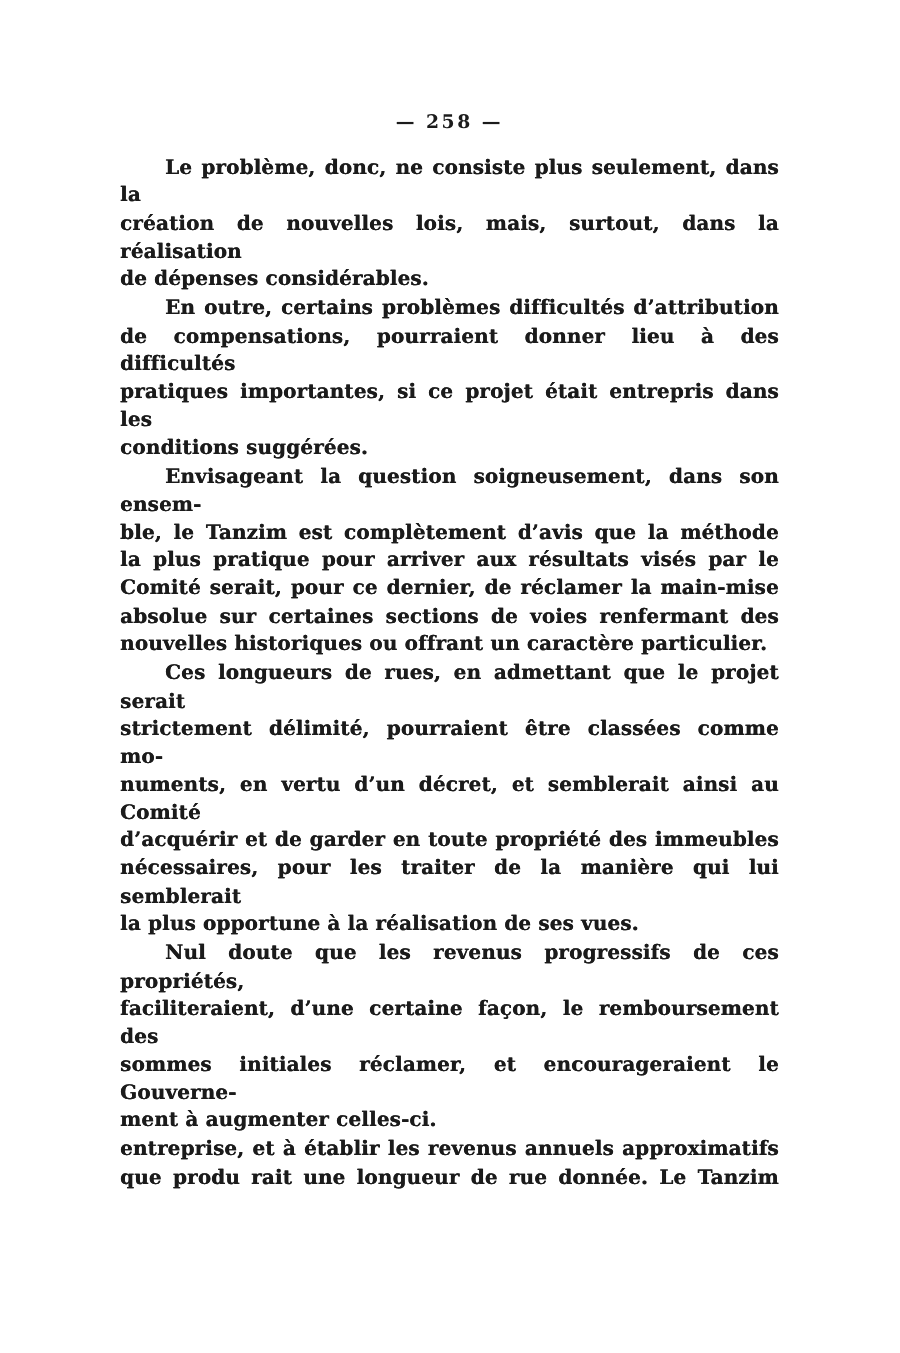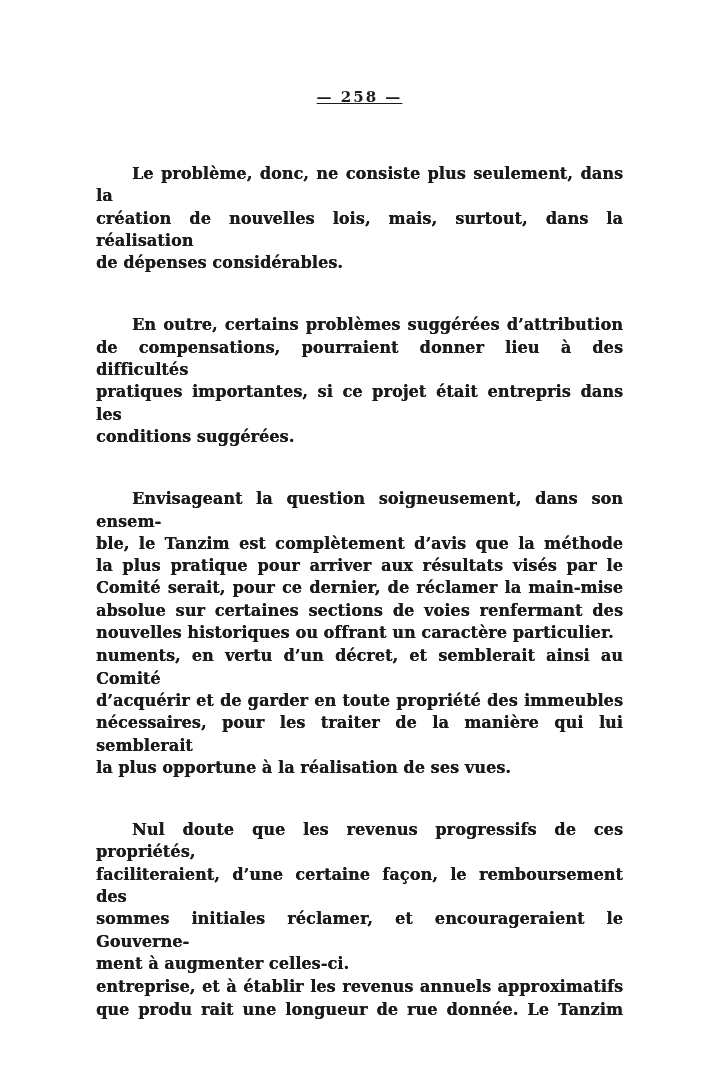--- a/index.html
+++ b/index.html
@@ -19,21 +19,20 @@
   }
   .page-number {
     position: absolute;
     top: 88px;
     left: 96px;
     width: 527px;
     text-align: center;
     font-size: 15px;
     letter-spacing: 2px;
     white-space: nowrap;
-    text-decoration: underline;
   }
   .text-block {
     position: absolute;
     top: 123px;
     left: 96px;
     width: 527px;
     font-size: 16px;
     line-height: 22.3px;
     letter-spacing: 0.1px;
     text-shadow: 0.25px 0 0 currentColor;
@@ -48,55 +47,56 @@
   .line {
     display: block;
     text-align: justify;
     text-align-last: justify;
   }
   .line.end {
     text-align-last: left;
   }
   .line.indent {
     text-indent: 36px;
-    margin-top: 40px;
   }
 </style>
 </head>
 <body>
 
 <div class="page">
 
   <div class="page-number">— 258 —</div>
 
   <div class="text-block">
 
     <p class="para">
       <span class="line indent">Le problème, donc, ne consiste plus seulement, dans la</span>
       <span class="line">création de nouvelles lois, mais, surtout, dans la réalisation</span>
       <span class="line end">de dépenses considérables.</span>
     </p>
 
     <p class="para">
-      <span class="line indent">En outre, certains problèmes suggérées d’attribution</span>
+      <span class="line indent">En outre, certains problèmes difficultés d’attribution</span>
       <span class="line">de compensations, pourraient donner lieu à des difficultés</span>
       <span class="line">pratiques importantes, si ce projet était entrepris dans les</span>
       <span class="line end">conditions suggérées.</span>
     </p>
 
     <p class="para">
       <span class="line indent">Envisageant la question soigneusement, dans son ensem-</span>
       <span class="line">ble, le Tanzim est complètement d’avis que la méthode</span>
       <span class="line">la plus pratique pour arriver aux résultats visés par le</span>
       <span class="line">Comité serait, pour ce dernier, de réclamer la main-mise</span>
       <span class="line">absolue sur certaines sections de voies renfermant des</span>
       <span class="line end">nouvelles historiques ou offrant un caractère particulier.</span>
     </p>
 
     <p class="para">
+      <span class="line indent">Ces longueurs de rues, en admettant que le projet serait</span>
+      <span class="line">strictement délimité, pourraient être classées comme mo-</span>
       <span class="line">numents, en vertu d’un décret, et semblerait ainsi au Comité</span>
       <span class="line">d’acquérir et de garder en toute propriété des immeubles</span>
       <span class="line">nécessaires, pour les traiter de la manière qui lui semblerait</span>
       <span class="line end">la plus opportune à la réalisation de ses vues.</span>
     </p>
 
     <p class="para">
       <span class="line indent">Nul doute que les revenus progressifs de ces propriétés,</span>
       <span class="line">faciliteraient, d’une certaine façon, le remboursement des</span>
       <span class="line">sommes initiales réclamer, et encourageraient le Gouverne-</span>

